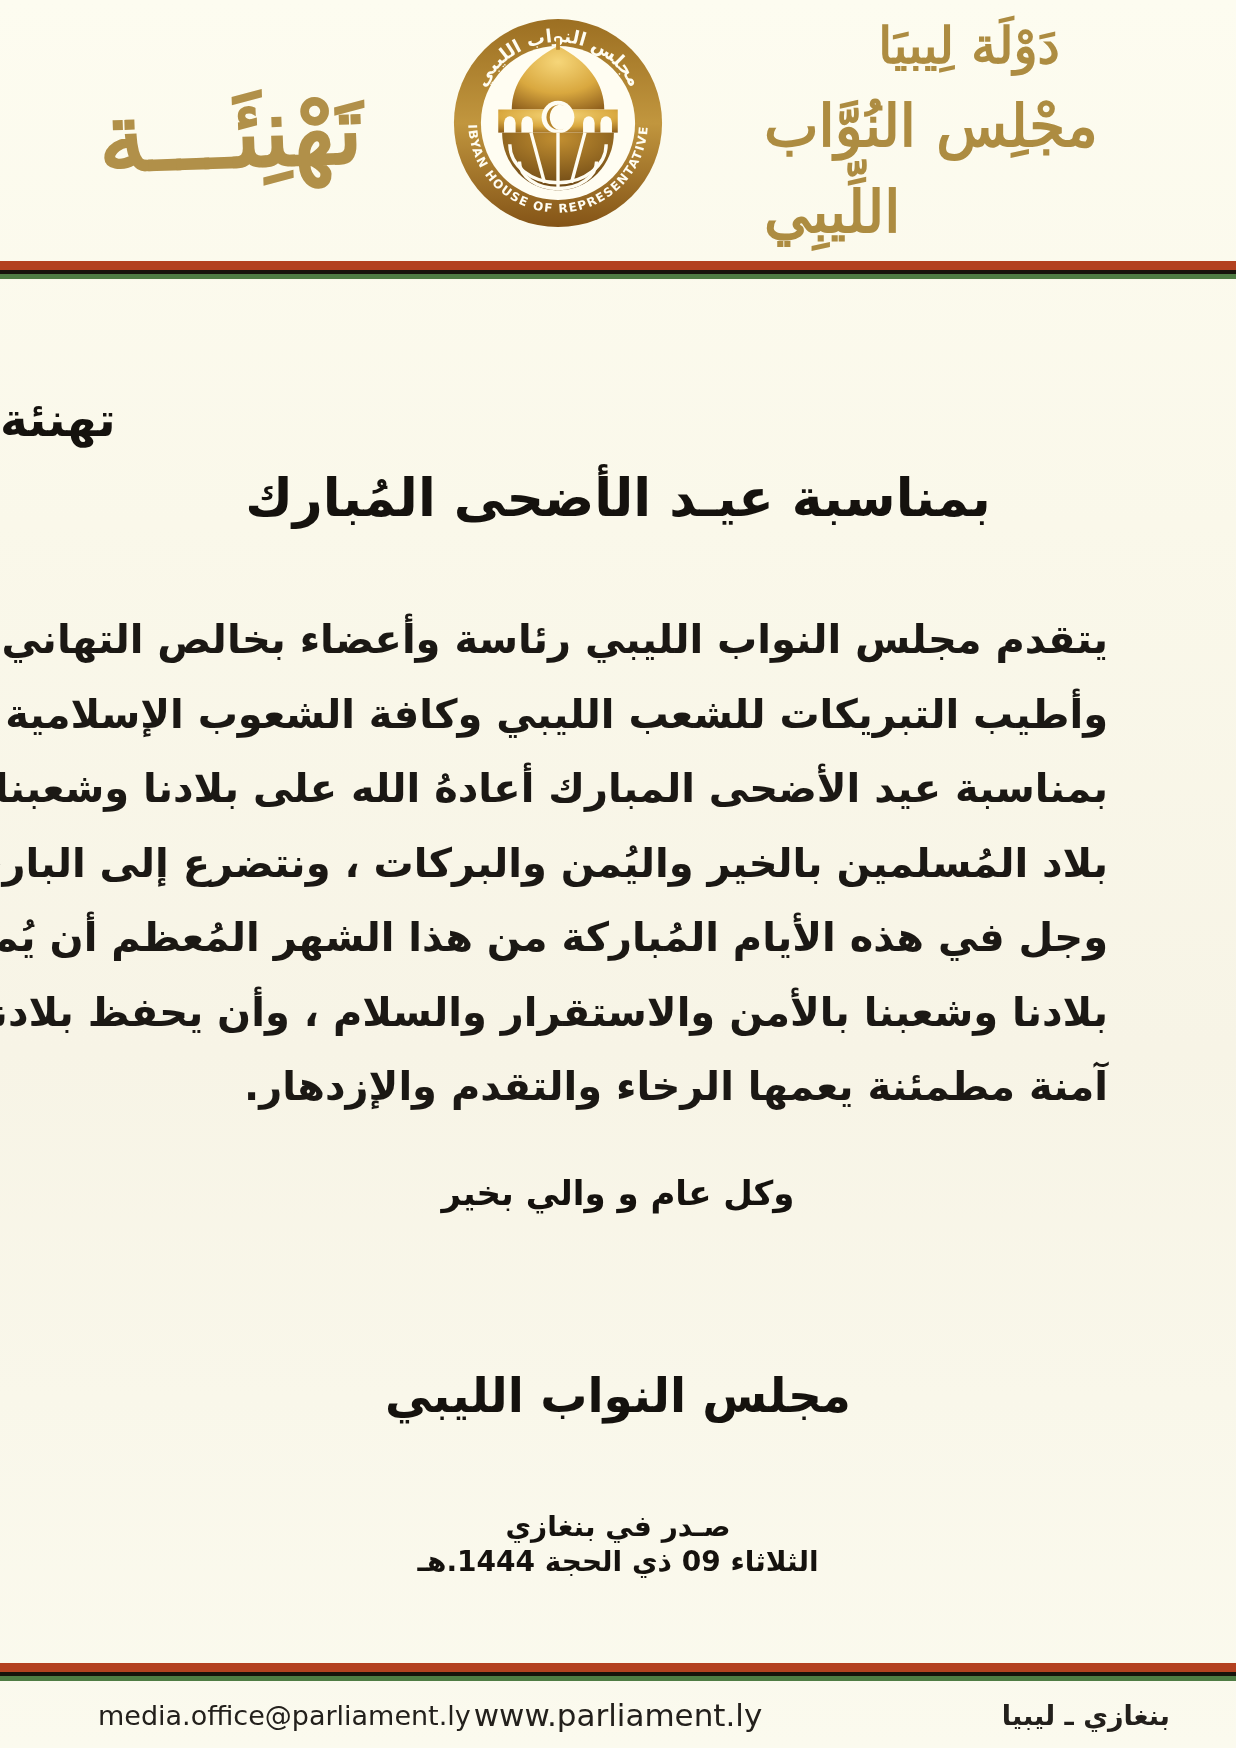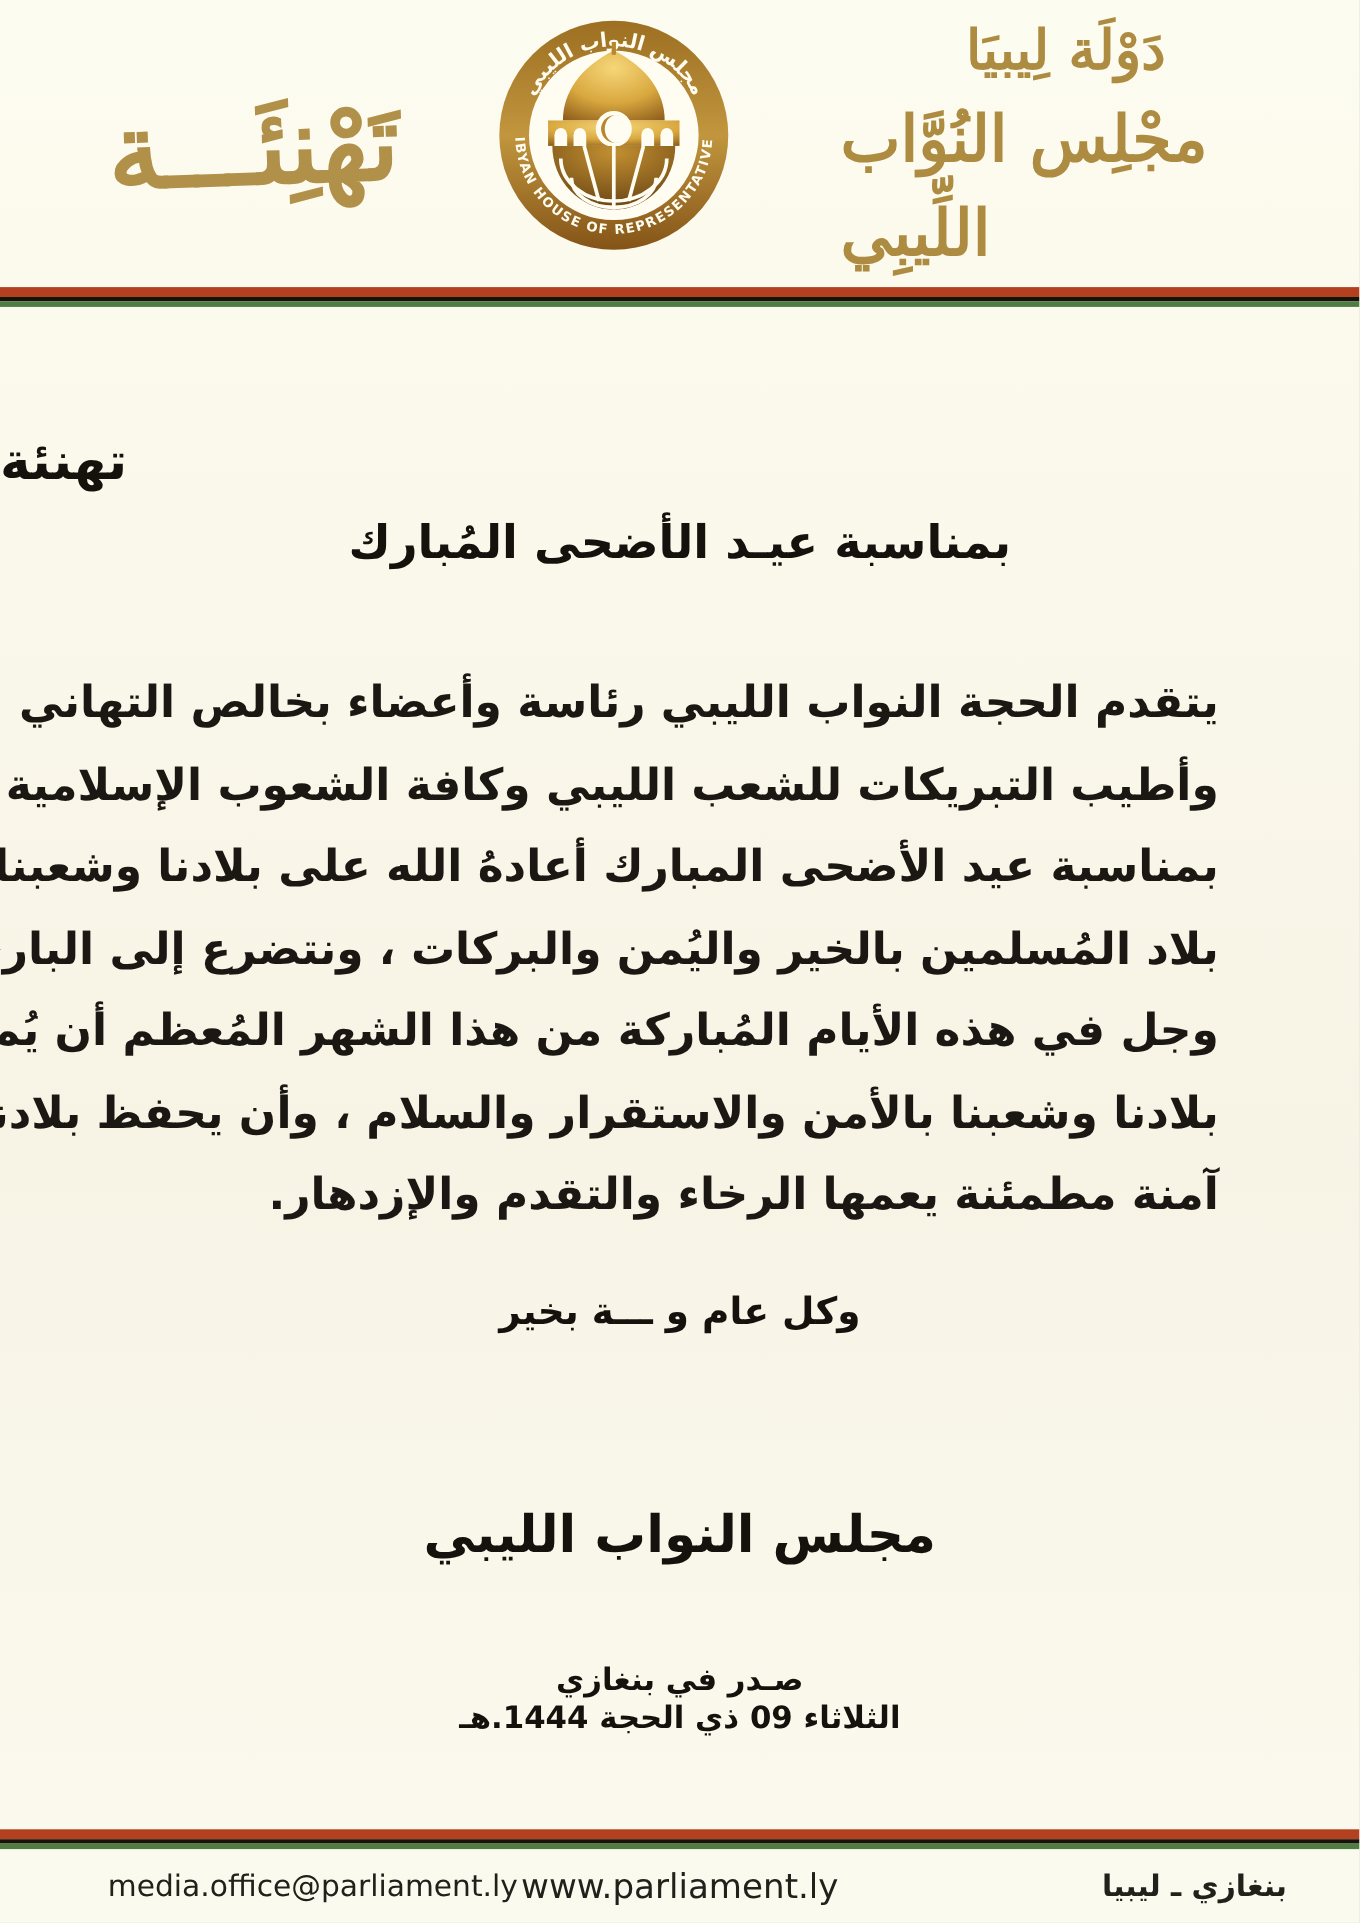--- a/index.html
+++ b/index.html
@@ -49,21 +49,21 @@
   .stripe-top { top: 261px; }
   .stripe-bottom { top: 1663px; }
 
   
   .title {
     position: absolute; top: 392px; left: 0; right: 0;
     text-align: left; font-size: 47px; font-weight: bold; color: #15120e;
   }
   .subtitle {
     position: absolute; top: 468px; left: 0; right: 0;
-    text-align: center; font-size: 42px; font-weight: bold; color: #15120e;
+    text-align: center; font-size: 52px; font-weight: bold; color: #15120e;
     letter-spacing: 1px;
   }
 
   .body-text {
     position: absolute; top: 602px; left: 124px; right: 128px;
     direction: rtl;
   }
   .body-line {
     font-size: 40px; font-weight: bold; color: #1b1814;
     line-height: 74.5px; white-space: nowrap;
@@ -182,31 +182,31 @@
   <div class="tristripe stripe-top">
     <div class="s-red"></div>
     <div class="s-black"></div>
     <div class="s-green"></div>
   </div>
 
   <div class="title">تهنئة</div>
   <div class="subtitle">بمناسبة عيـد الأضحى المُبارك</div>
 
   <div class="body-text">
-    <div class="body-line">يتقدم الحجة النواب الليبي رئاسة وأعضاء بخالص التهاني</div>
+    <div class="body-line">يتقدم مجلس النواب الليبي رئاسة وأعضاء بخالص التهاني</div>
     <div class="body-line">وأطيب التبريكات للشعب الليبي وكافة الشعوب الإسلامية</div>
     <div class="body-line">بمناسبة عيد الأضحى المبارك أعادهُ الله على بلادنا وشعبنا وسائر</div>
     <div class="body-line">بلاد المُسلمين بالخير واليُمن والبركات ، ونتضرع إلى الباري عز</div>
     <div class="body-line">وجل في هذه الأيام المُباركة من هذا الشهر المُعظم أن يُمن على</div>
     <div class="body-line">بلادنا وشعبنا بالأمن والاستقرار والسلام ، وأن يحفظ بلادنا</div>
     <div class="body-line last">آمنة مطمئنة يعمها الرخاء والتقدم والإزدهار.</div>
   </div>
 
   <div class="blessing">
-    <div class="b2">وكل عام و ـــة بخير</div>
+    <div class="b2">وكل عام و والي بخير</div>
   </div>
 
   <div class="signature">مجلس النواب الليبي</div>
 
   <div class="issue-block">
     <div>صـدر في بنغازي</div>
     <div>الثلاثاء 09 ذي الحجة 1444.هـ</div>
   </div>
 
   <div class="tristripe stripe-bottom">

